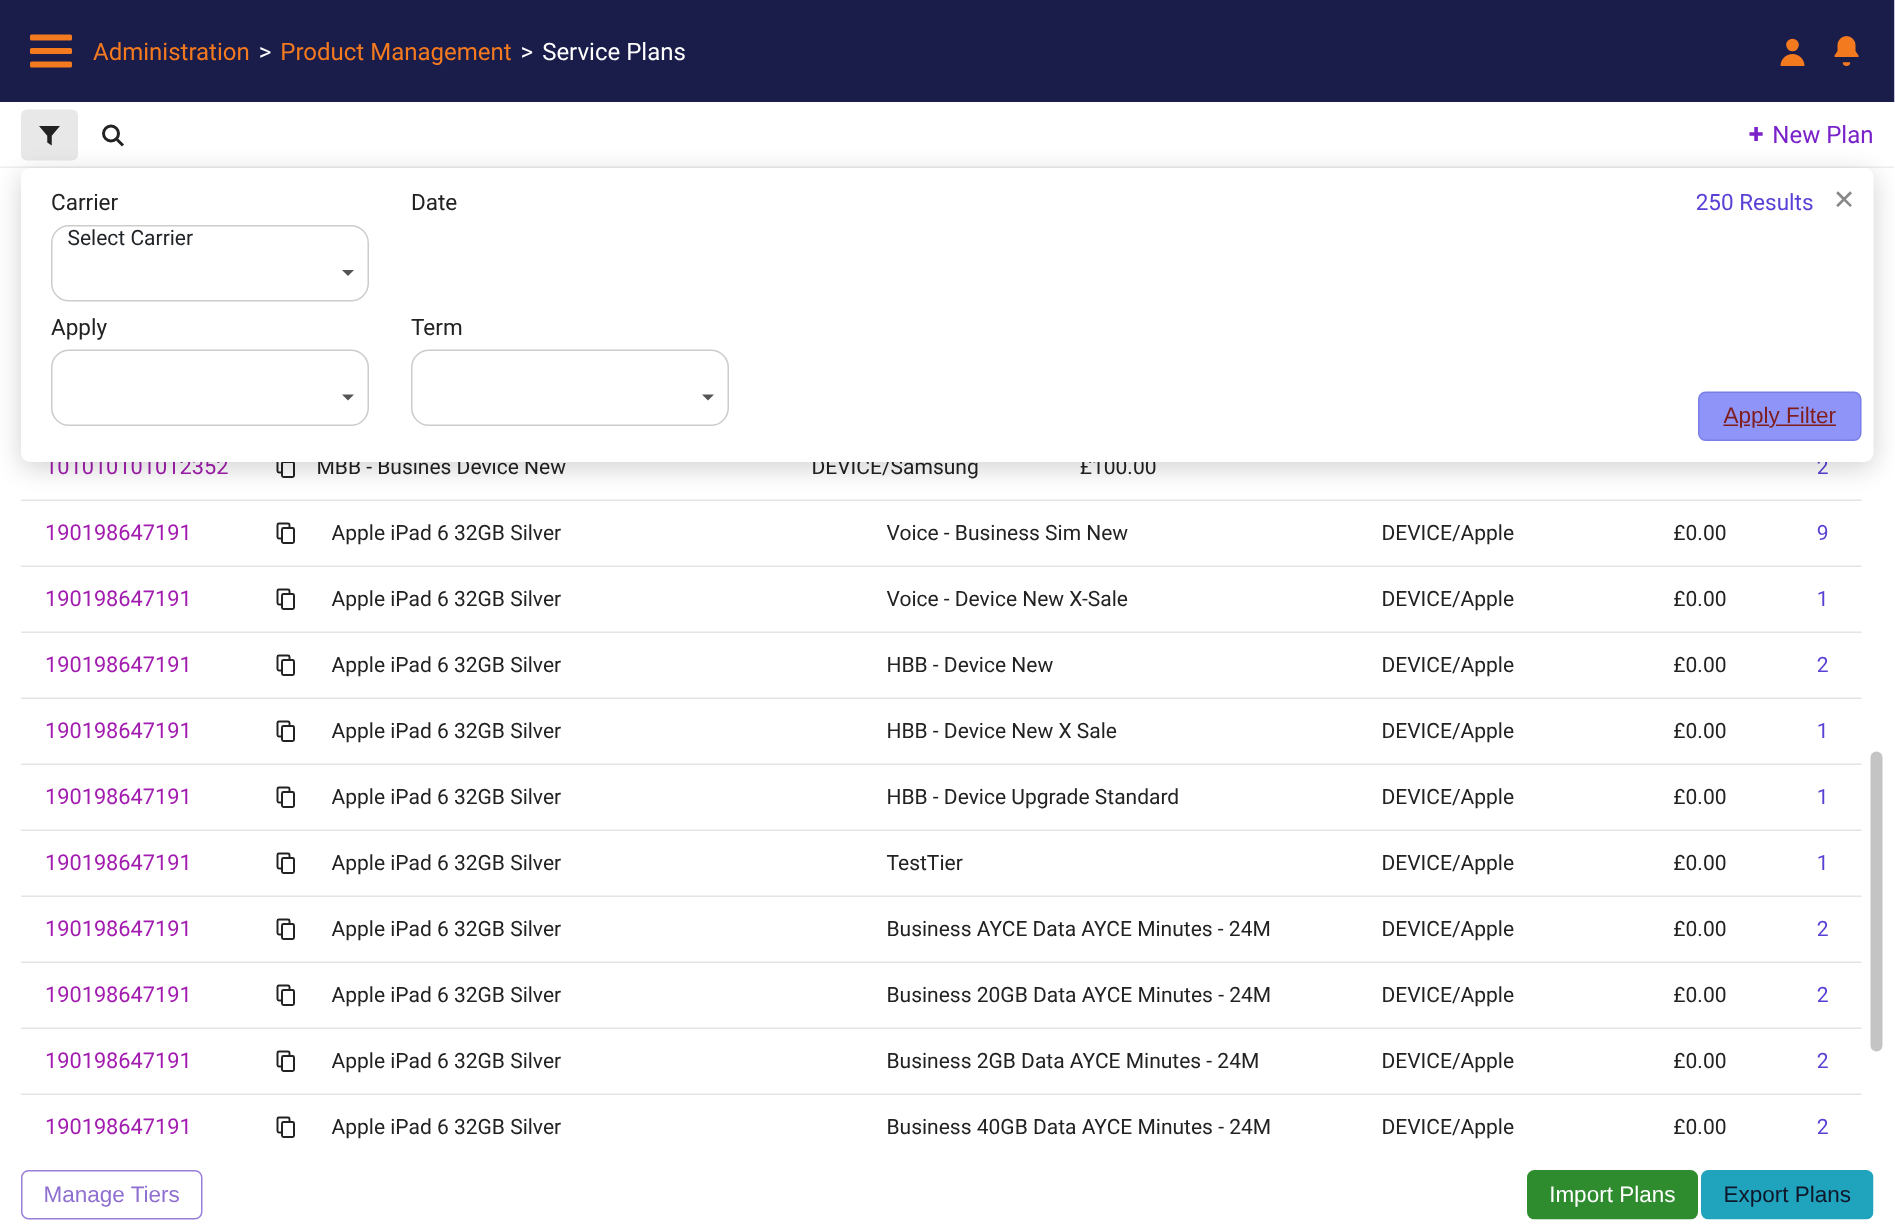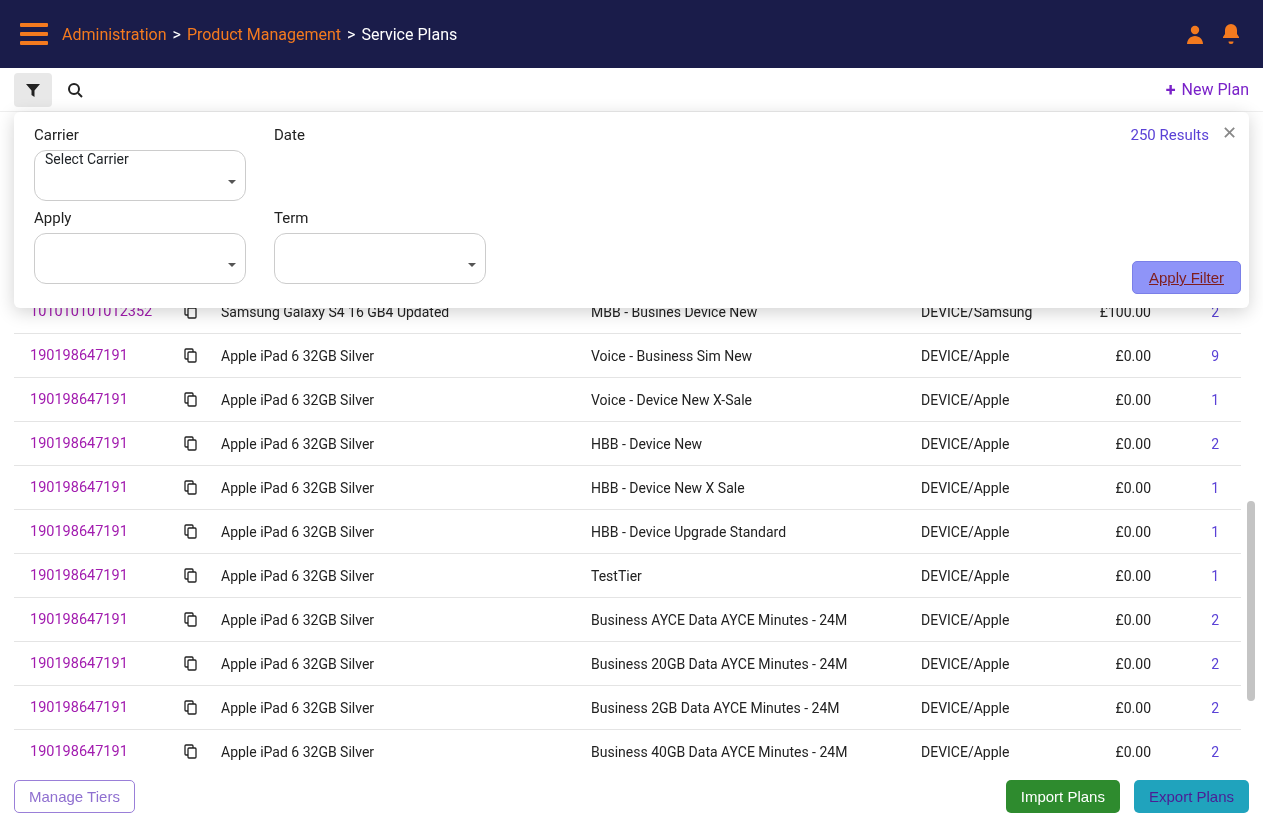--- a/index.html
+++ b/index.html
@@ -232,22 +232,22 @@
     font-size: 15px;
     cursor: pointer;
     border: 1px solid transparent;
   }
   .btn-outline-purple {
     border-color: #9a7fd8;
     color: #8f6fd0;
     background: #fff;
   }
   .btn-green { background: #2e8b2e; color:#fff; }
-  .btn-teal { background: #20a3bd; color:#4c1d95; }
-  .footer .right { margin-left:auto; display:flex; gap:14px; }
+  .btn-teal { background: #20a3bd; color:#0f172a; }
+  .footer .right { margin-left:auto; display:flex; gap:2px; }
 
   
   .scrollbar-track {
     position:absolute;
     top: 290px;
     right: 8px;
     width: 8px;
     bottom: 62px;
   }
   .scrollbar-thumb {
@@ -344,21 +344,20 @@
 
 <div class="table-area" id="table-body">
     <div class="data-row first">
       <div class="col-id">101010101012352</div>
       <div class="col-copy">
         <svg width="15" height="15" viewBox="0 0 15 15">
           <rect x="2" y="1" width="8" height="10" rx="1" fill="none" stroke="#222" stroke-width="1.3"></rect>
           <rect x="5" y="4" width="8" height="10" rx="1" fill="#fff" stroke="#222" stroke-width="1.3"></rect>
         </svg>
       </div>
-      <div class="col-name">Samsung Galaxy S4 16 GB4 Updated</div>
       <div class="col-tier">MBB - Busines Device New</div>
       <div class="col-cat">DEVICE/Samsung</div>
       <div class="col-price">£100.00</div>
       <div class="col-count">2</div>
     </div>
     <div class="data-row">
       <div class="col-id">190198647191</div>
       <div class="col-copy">
         <svg width="15" height="15" viewBox="0 0 15 15">
           <rect x="2" y="1" width="8" height="10" rx="1" fill="none" stroke="#222" stroke-width="1.3"></rect>

